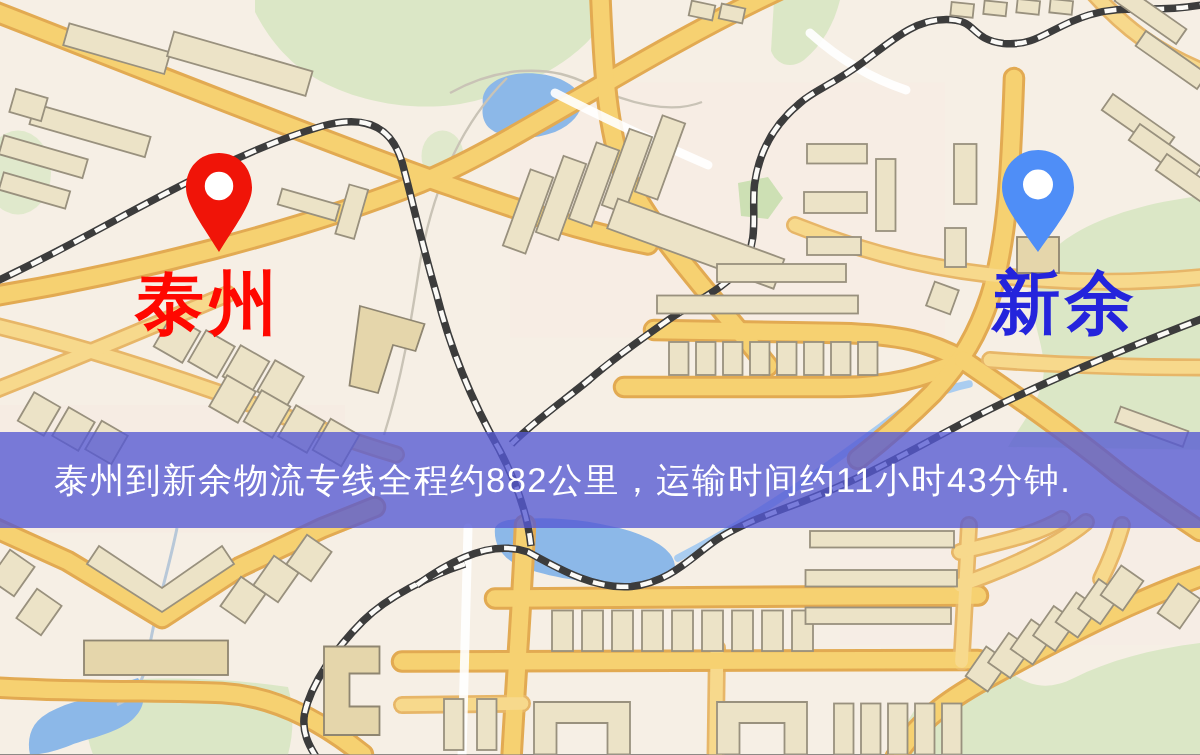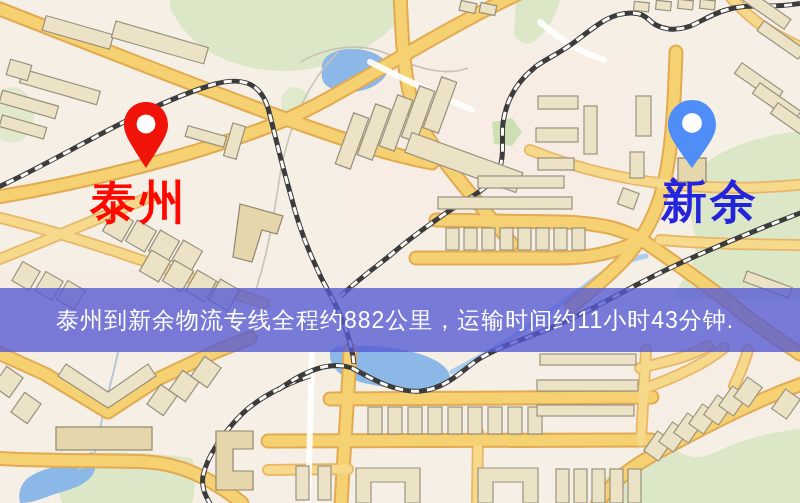--- a/index.html
+++ b/index.html
@@ -36,21 +36,21 @@
   #origin-label{left:90px;top:178px;color:#ff0800;}
   #destination-label{left:638px;top:177px;color:#2424dc;margin-left:23px;}
 
   #route-banner{
     position:absolute;left:0;top:288px;width:800px;height:64px;
     background:rgba(84,88,212,0.78);
     display:flex;align-items:center;
   }
   #route-banner .txt{
     color:#ffffff;font-size:23px;letter-spacing:1px;
-    padding-left:36px;white-space:nowrap;margin-left:20px;
+    padding-left:36px;white-space:nowrap;
   }
 </style>
 </head>
 <body>
 
 <div id="stage">
 
   <svg id="map-svg" viewBox="0 0 800 503" xmlns="http://www.w3.org/2000/svg">
     <defs>
       <path id="rd1" d="M-8,6 C100,48 220,96 300,124 C340,138 385,154 432,163"></path>

